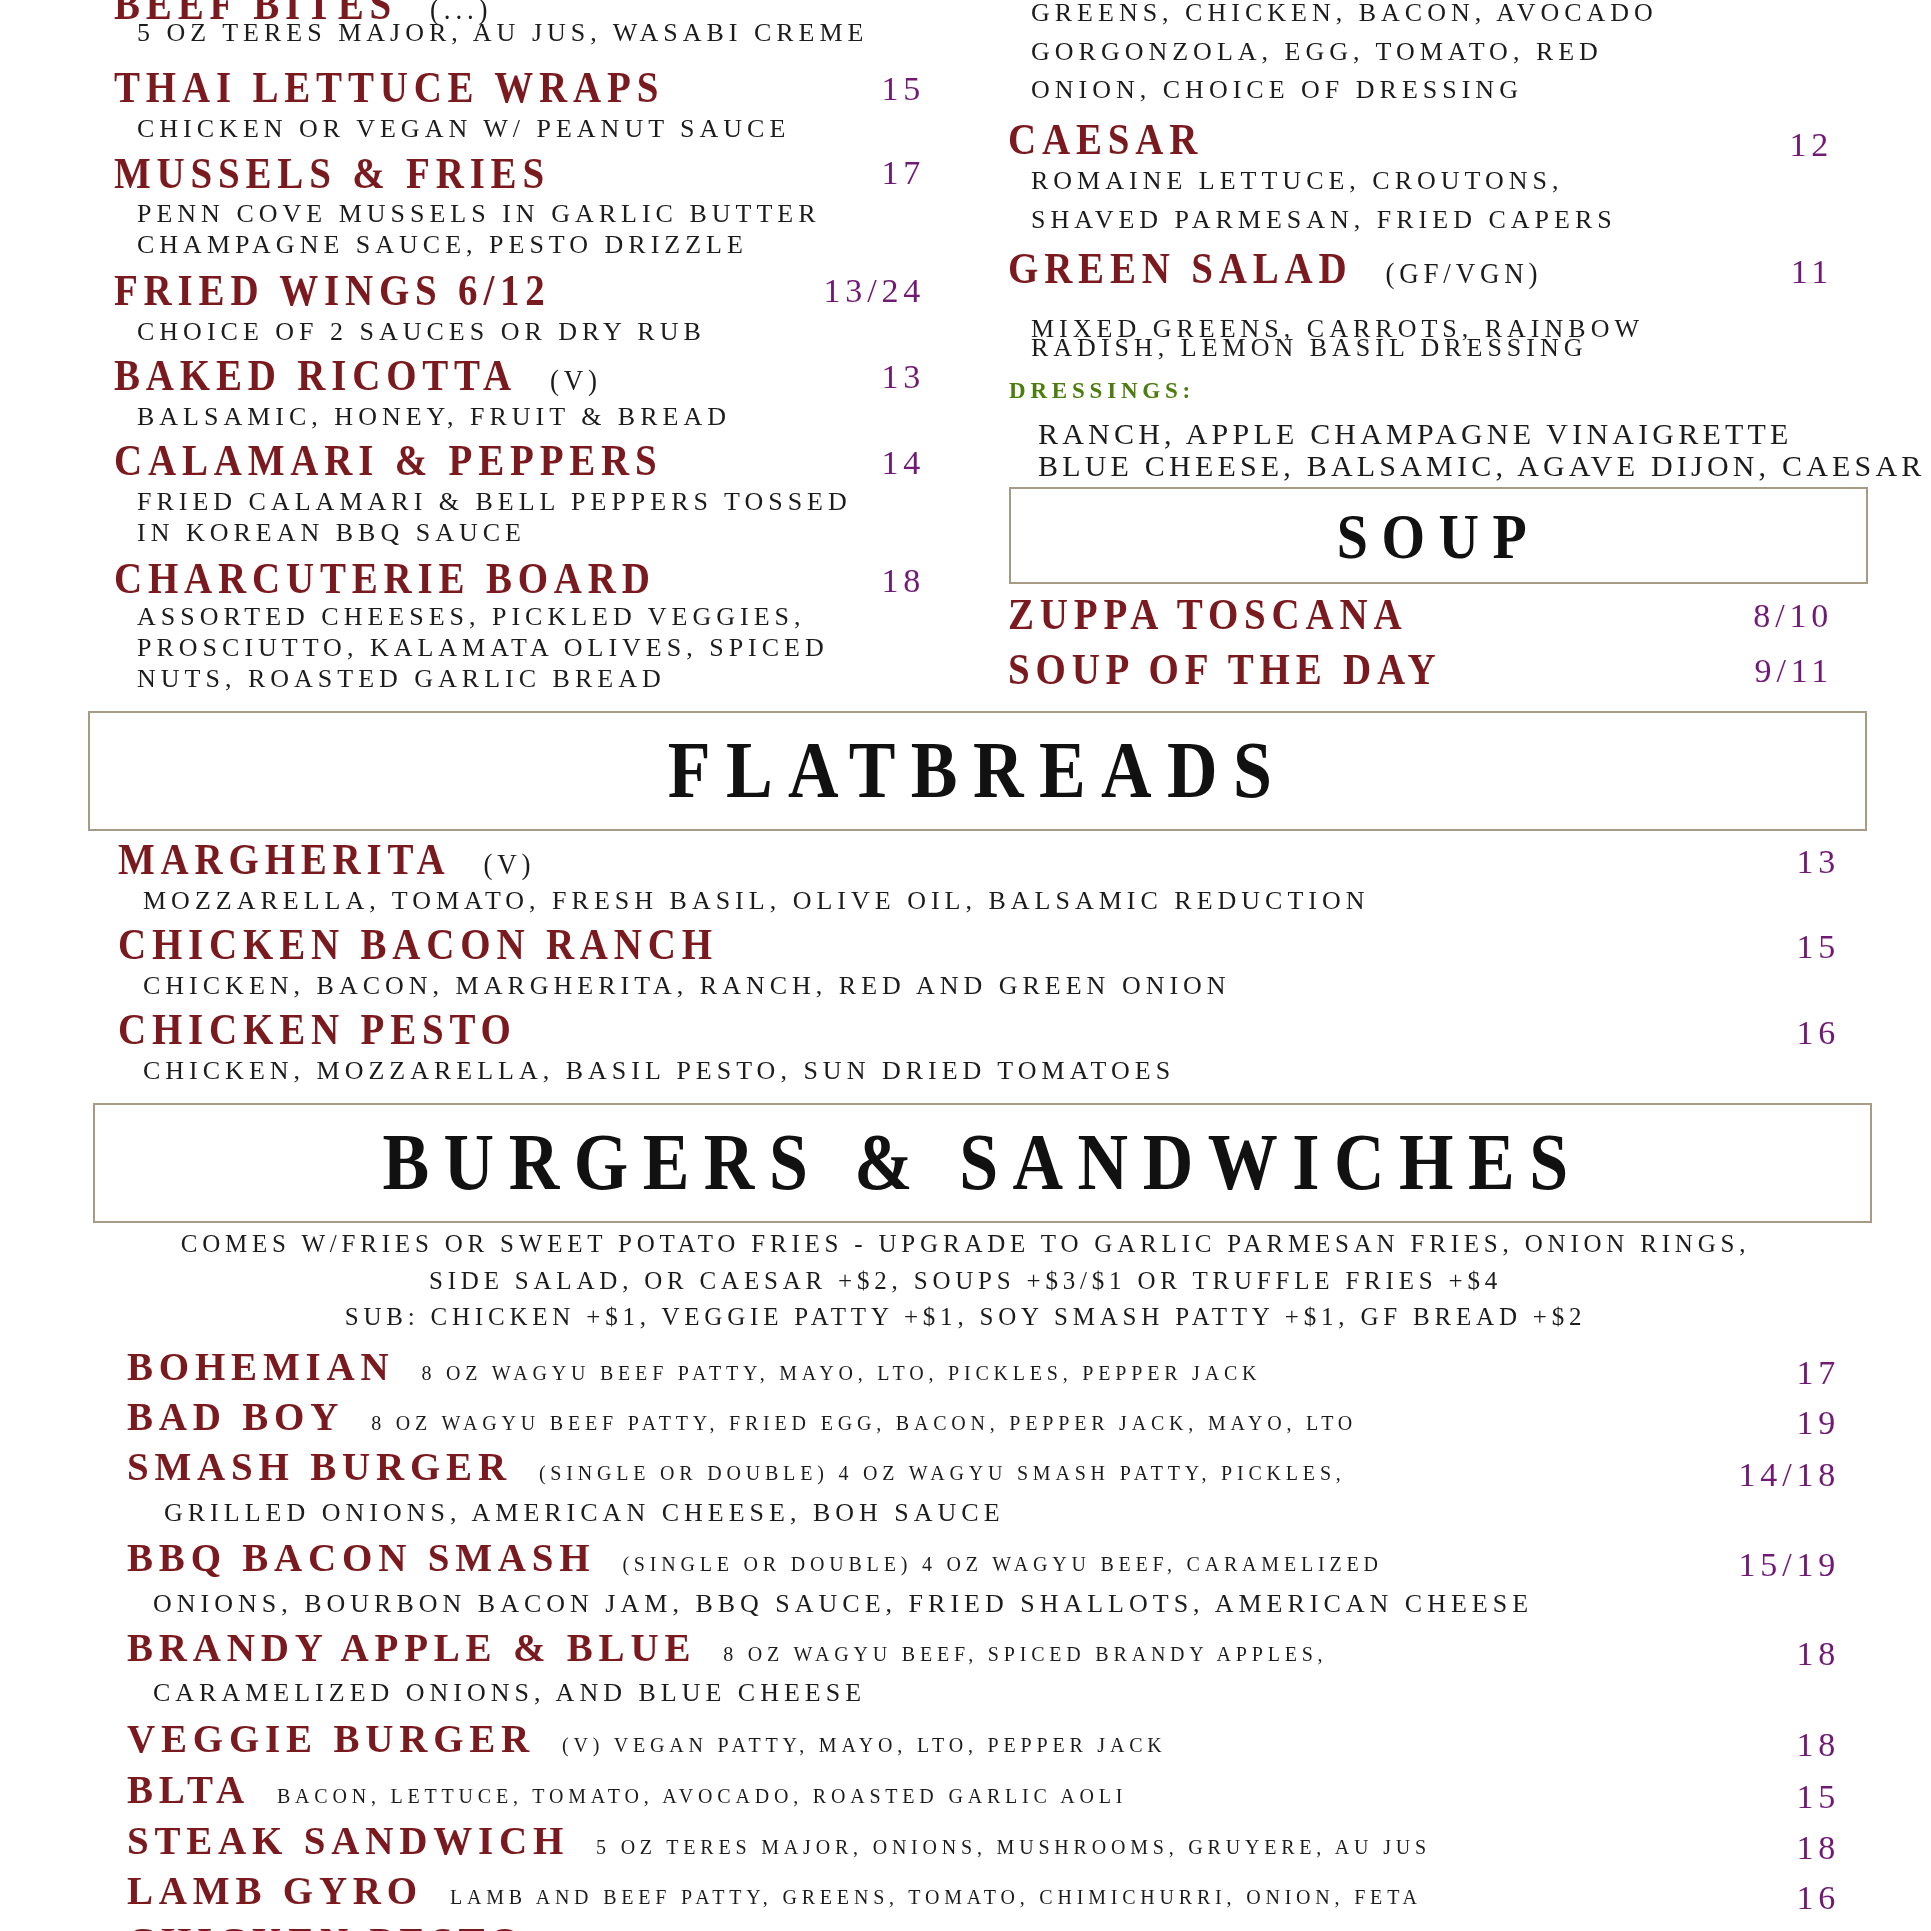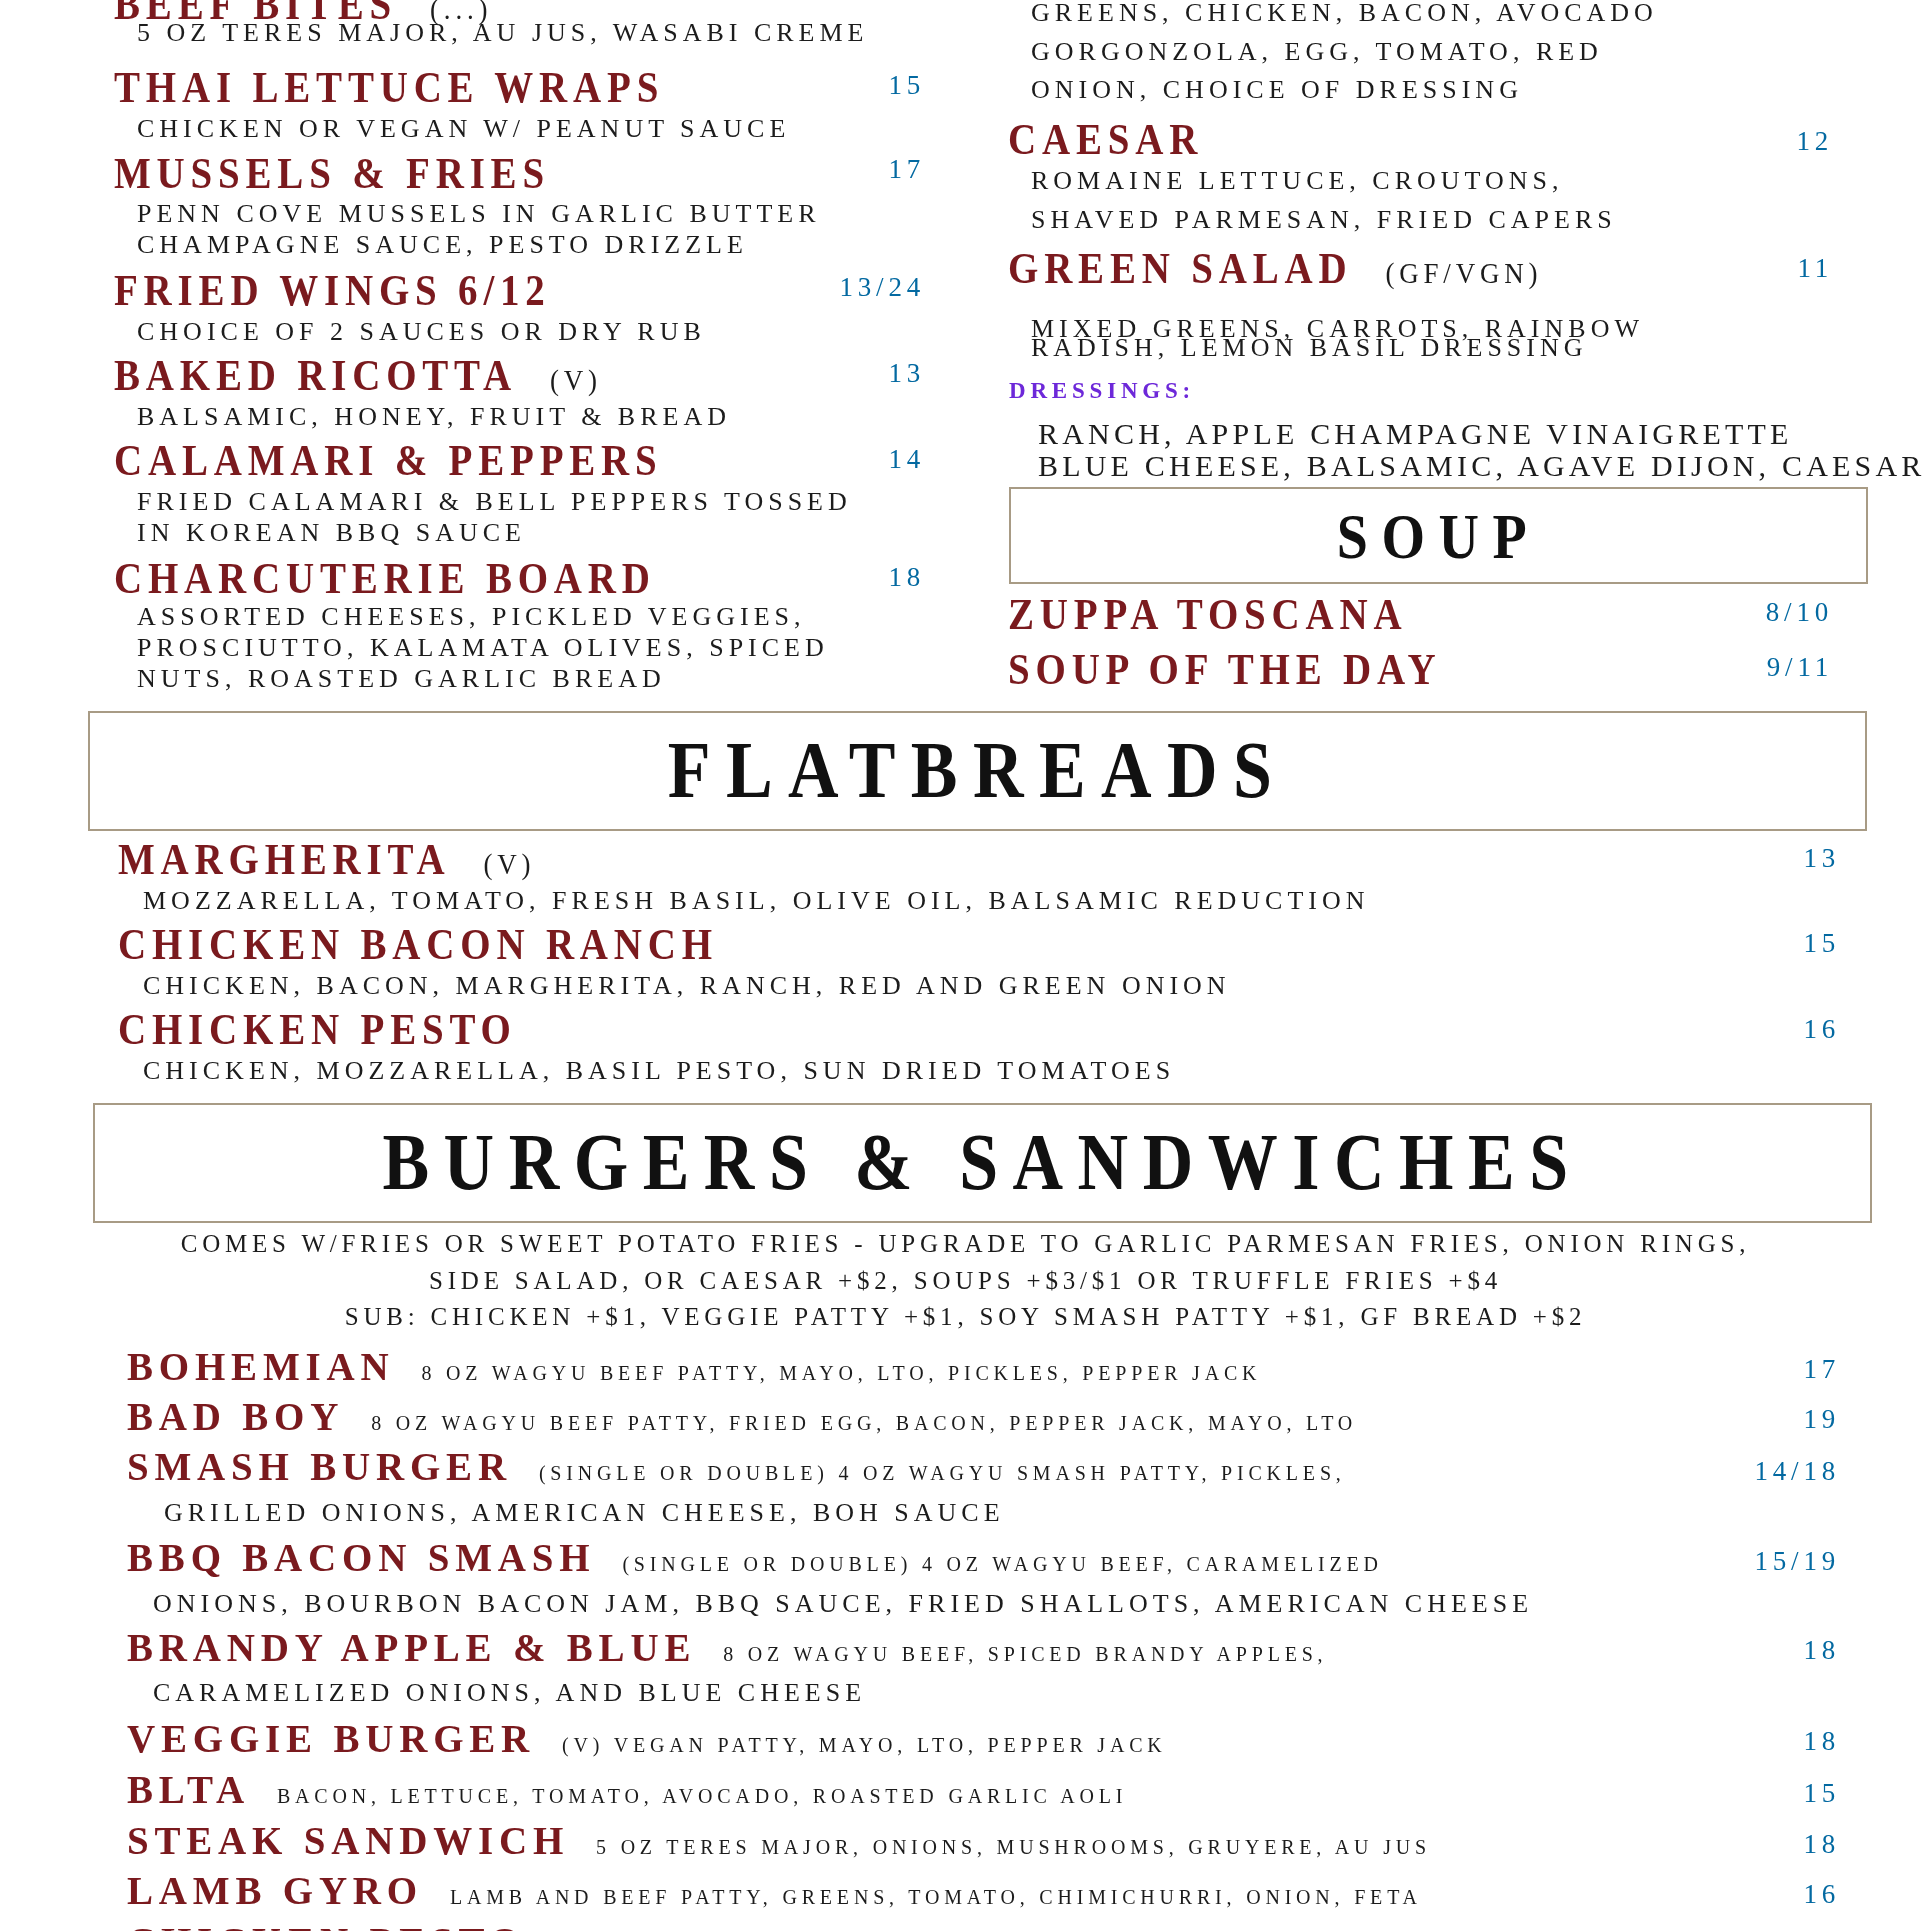--- a/index.html
+++ b/index.html
@@ -2,25 +2,25 @@
 <html><head>
 <meta charset="utf-8">
 <style>
   html, body { margin:0; padding:0; }
   body { width:1931px; height:1931px; background:#ffffff; position:relative; overflow:hidden;
          font-family:"Liberation Serif","DejaVu Serif",serif; color:#1c1c1c; }
   .abs { position:absolute; white-space:nowrap; }
   .title { color:#7a1a1e; font-weight:bold; font-size:39px; letter-spacing:5.8px; transform:scaleY(1.12); transform-origin:left top; }
   .tag { font-size:27px; letter-spacing:4.8px; color:#1c1c1c; font-weight:normal; margin-left:33px; }
   .desc { font-size:26px; letter-spacing:5px; color:#1c1c1c; }
-  .price { font-size:27px; letter-spacing:4.8px; color:#0369a1; text-align:right; }
+  .price { font-size:34px; letter-spacing:4.8px; color:#701a75; text-align:right; }
   .box { position:absolute; border:2.9px solid #a89b85; box-sizing:border-box; background:#fff;
          display:flex; align-items:center; justify-content:center; }
   .box-title { font-weight:bold; color:#111; letter-spacing:13.5px; transform:scaleY(1.15); }
-  .subhead { color:#6d28d9; font-weight:bold; font-size:23px; letter-spacing:4.8px; }
+  .subhead { color:#4d7c0f; font-weight:bold; font-size:23px; letter-spacing:4.8px; }
   .dress { font-size:30px; letter-spacing:4.2px; }
   .note { font-size:25px; letter-spacing:4.8px; text-align:center; left:0; width:1931px; }
   .inline-desc { font-size:20px; letter-spacing:4.8px; color:#1c1c1c; font-weight:normal; }
   .bt { color:#7a1a1e; font-weight:bold; font-size:39px; letter-spacing:5.8px; margin-right:27px; }
 </style>
 </head>
 <body>
 
 <div>
   <div class="abs title" style="left:114px; top:-21px;"><span>BEEF BITES</span><span class="tag">(...)</span></div>

